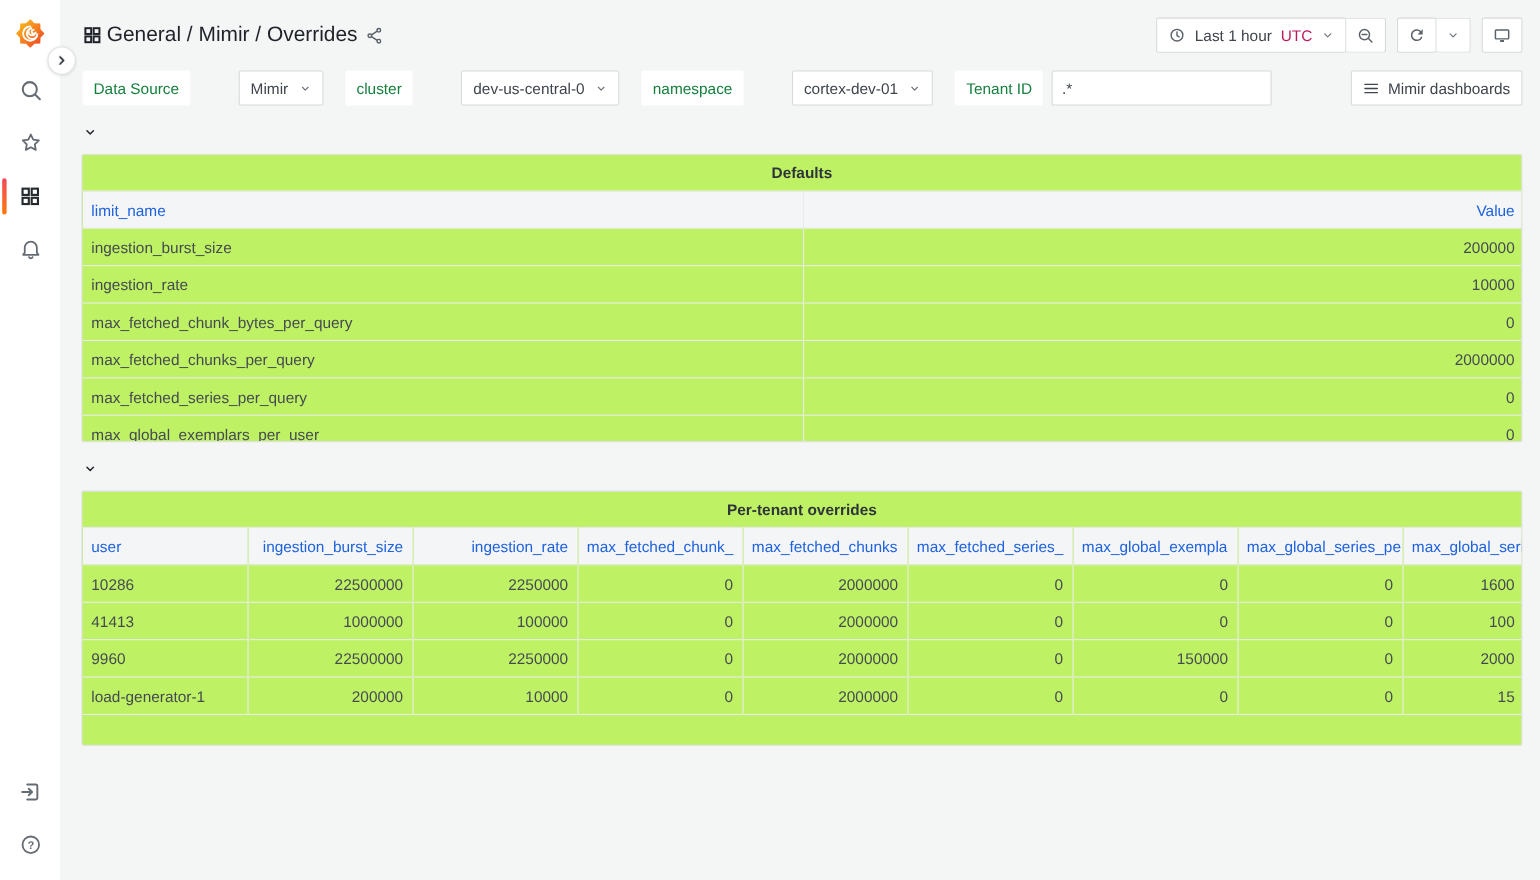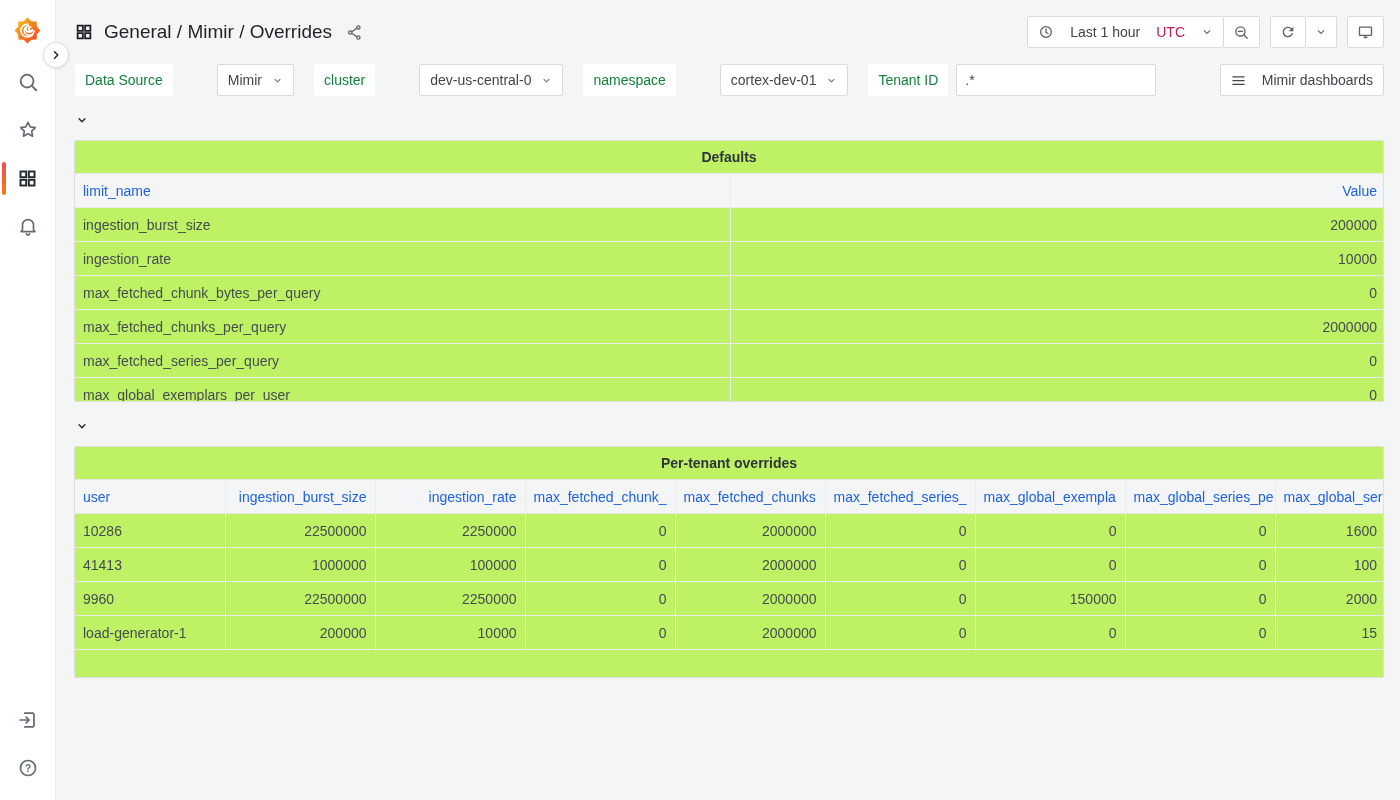--- a/index.html
+++ b/index.html
@@ -28,27 +28,27 @@
   .side-bottom { margin-top:auto; padding-bottom:8px; display:flex; flex-direction:column; align-items:center; }
   .expand-btn {
     position:fixed; left:43px; top:42px; width:26px; height:26px; border-radius:50%;
     background:#fff; border:1px solid #dcdee1; box-shadow:0 1px 3px rgba(0,0,0,.10);
     display:flex; align-items:center; justify-content:center; color:#24292e;
     cursor:pointer; z-index:6; padding:0;
   }
   
   .main { margin-left:56px; height:800px; }
   .navbar { height:64px; display:flex; align-items:center; padding:0 16px 0 19px; }
-  .nav-left { display:flex; align-items:center; gap:11px; color:#1f2329; }
+  .nav-left { display:flex; align-items:center; gap:4px; color:#1f2329; }
   .page-title { font-size:19px; font-weight:500; color:#1f2329; margin:0; white-space:nowrap; }
   .share-ic { color:#5a6169; cursor:pointer; display:flex; margin-left:3px; }
   .nav-right { margin-left:auto; display:flex; align-items:center; gap:10px; }
   .btn {
     height:32px; background:#fff; border:1px solid #d8dadd; border-radius:2px;
-    display:inline-flex; align-items:center; gap:16px; padding:0 10px;
+    display:inline-flex; align-items:center; gap:8px; padding:0 10px;
     font-size:14px; font-weight:500; color:#3f454d; cursor:pointer; font-family:inherit; white-space:nowrap;
   }
   .btn-group { display:inline-flex; }
   .btn-group .btn + .btn { border-left:none; }
   .icon-btn { padding:0 9px; }
   .utc { color:#be185d; font-weight:500; }
   .caret { color:#6e747d; display:flex; }
   .gray-ic { color:#5a6169; display:flex; }
   
   .submenu { display:flex; align-items:center; padding:0 16px 0 19px; height:32px; }

